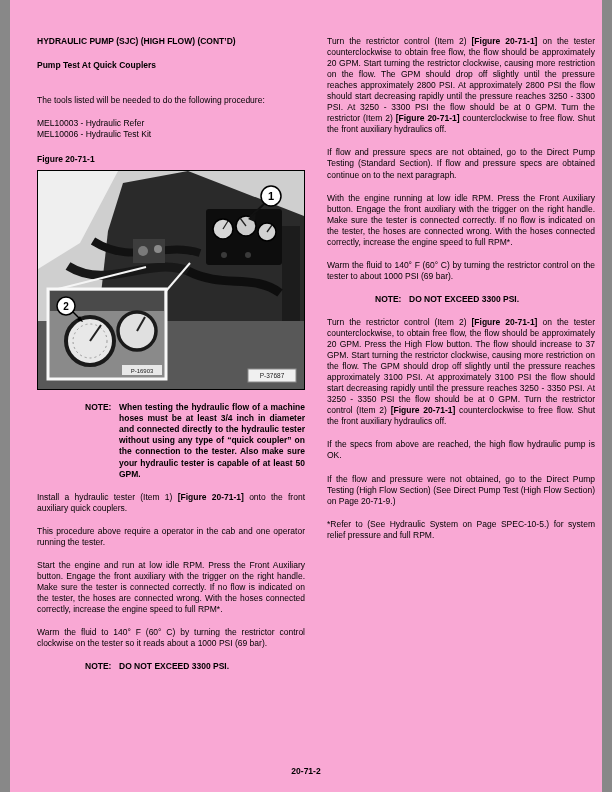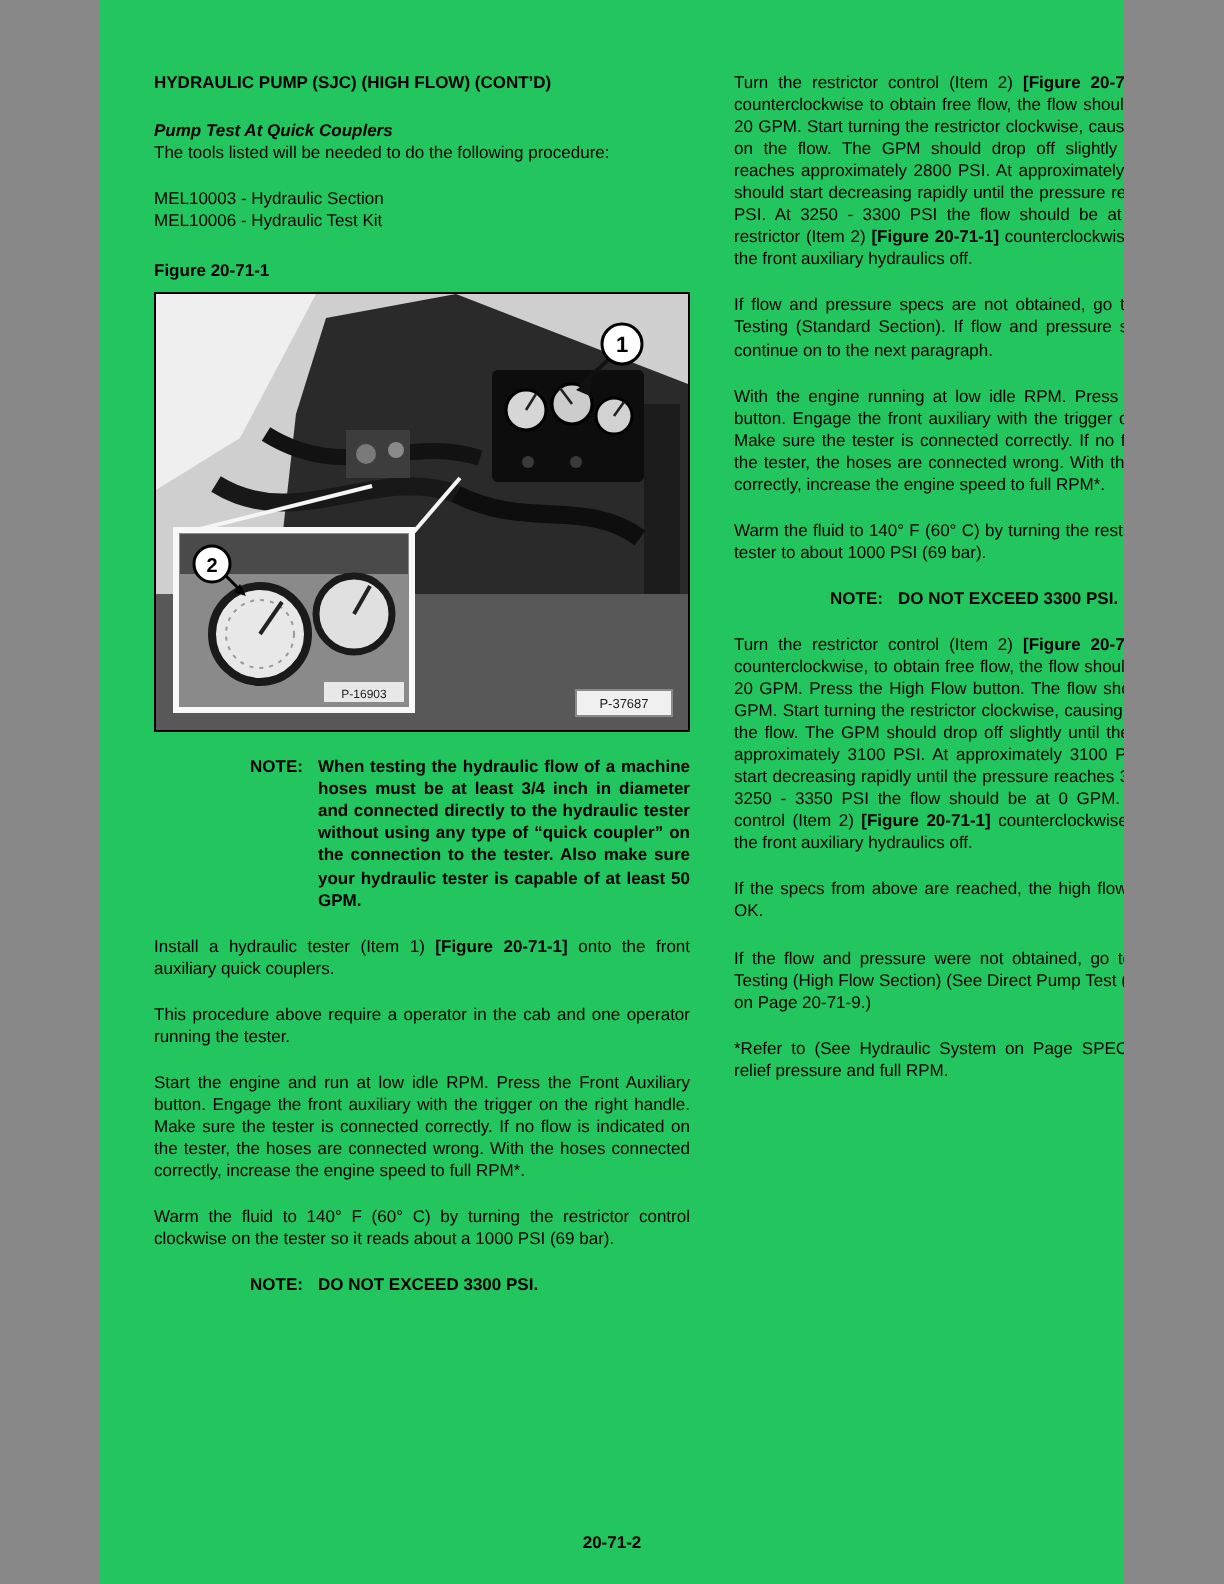--- a/index.html
+++ b/index.html
@@ -1,26 +1,26 @@
 <!DOCTYPE html>
 <html><head>
 <meta charset="utf-8">
 <style>
   * { margin:0; padding:0; box-sizing:border-box; }
   html,body { background:#888; }
   body { font-family:"Liberation Sans", sans-serif; }
   .page {
-    position:relative; width:512px; height:792px; margin:0 auto;
-    background:#22c55e; color:#000; overflow:hidden;
+    position:relative; width:592px; height:792px; margin:0 auto;
+    background:#f9a8d4; color:#000; overflow:hidden;
   }
   .col { position:absolute; top:36px; width:268px; font-size:8.5px; line-height:1.3; }
   .col-left  { left:27px; }
   .col-right { left:317px; }
   .heading    { font-size:8.5px; font-weight:bold; margin-bottom:13px; }
-  .subheading { font-size:8.5px; font-weight:bold; margin-bottom:0;font-style:italic; }
+  .subheading { font-size:8.5px; font-weight:bold; margin-bottom:24px; }
   .para { text-align:justify; margin-bottom:12px; }
   .tool-list { margin-bottom:14px; }
   .tool-item { margin:0; }
   .figure-caption { font-weight:bold; margin-bottom:5px; }
   .figure-box {
     width:268px; height:220px; border:1px solid #000;
     margin-bottom:12px; background:#5a5a5a; overflow:hidden;
   }
   .note { display:flex; font-weight:bold; margin-bottom:12px;margin-left:48px; }
   .note-label { flex:0 0 34px; }
@@ -36,21 +36,21 @@
 <body>
 
 <div class="page">
 
   <div class="col col-left">
     <div class="heading">HYDRAULIC PUMP (SJC) (HIGH FLOW) (CONT’D)</div>
     <div class="subheading">Pump Test At Quick Couplers</div>
     <p class="para">The tools listed will be needed to do the following procedure:</p>
 
     <div class="tool-list">
-      <p class="tool-item">MEL10003 - Hydraulic Section</p>
+      <p class="tool-item">MEL10003 - Hydraulic Refer</p>
       <p class="tool-item">MEL10006 - Hydraulic Test Kit</p>
     </div>
 
     <div class="figure-caption">Figure 20-71-1</div>
 
     <div class="figure-box">
       <svg width="266" height="218" viewBox="0 0 266 218">
 
         <rect x="0" y="0" width="266" height="218" fill="#585858"></rect>
         <rect x="0" y="0" width="266" height="150" fill="#cfcfcf"></rect>

